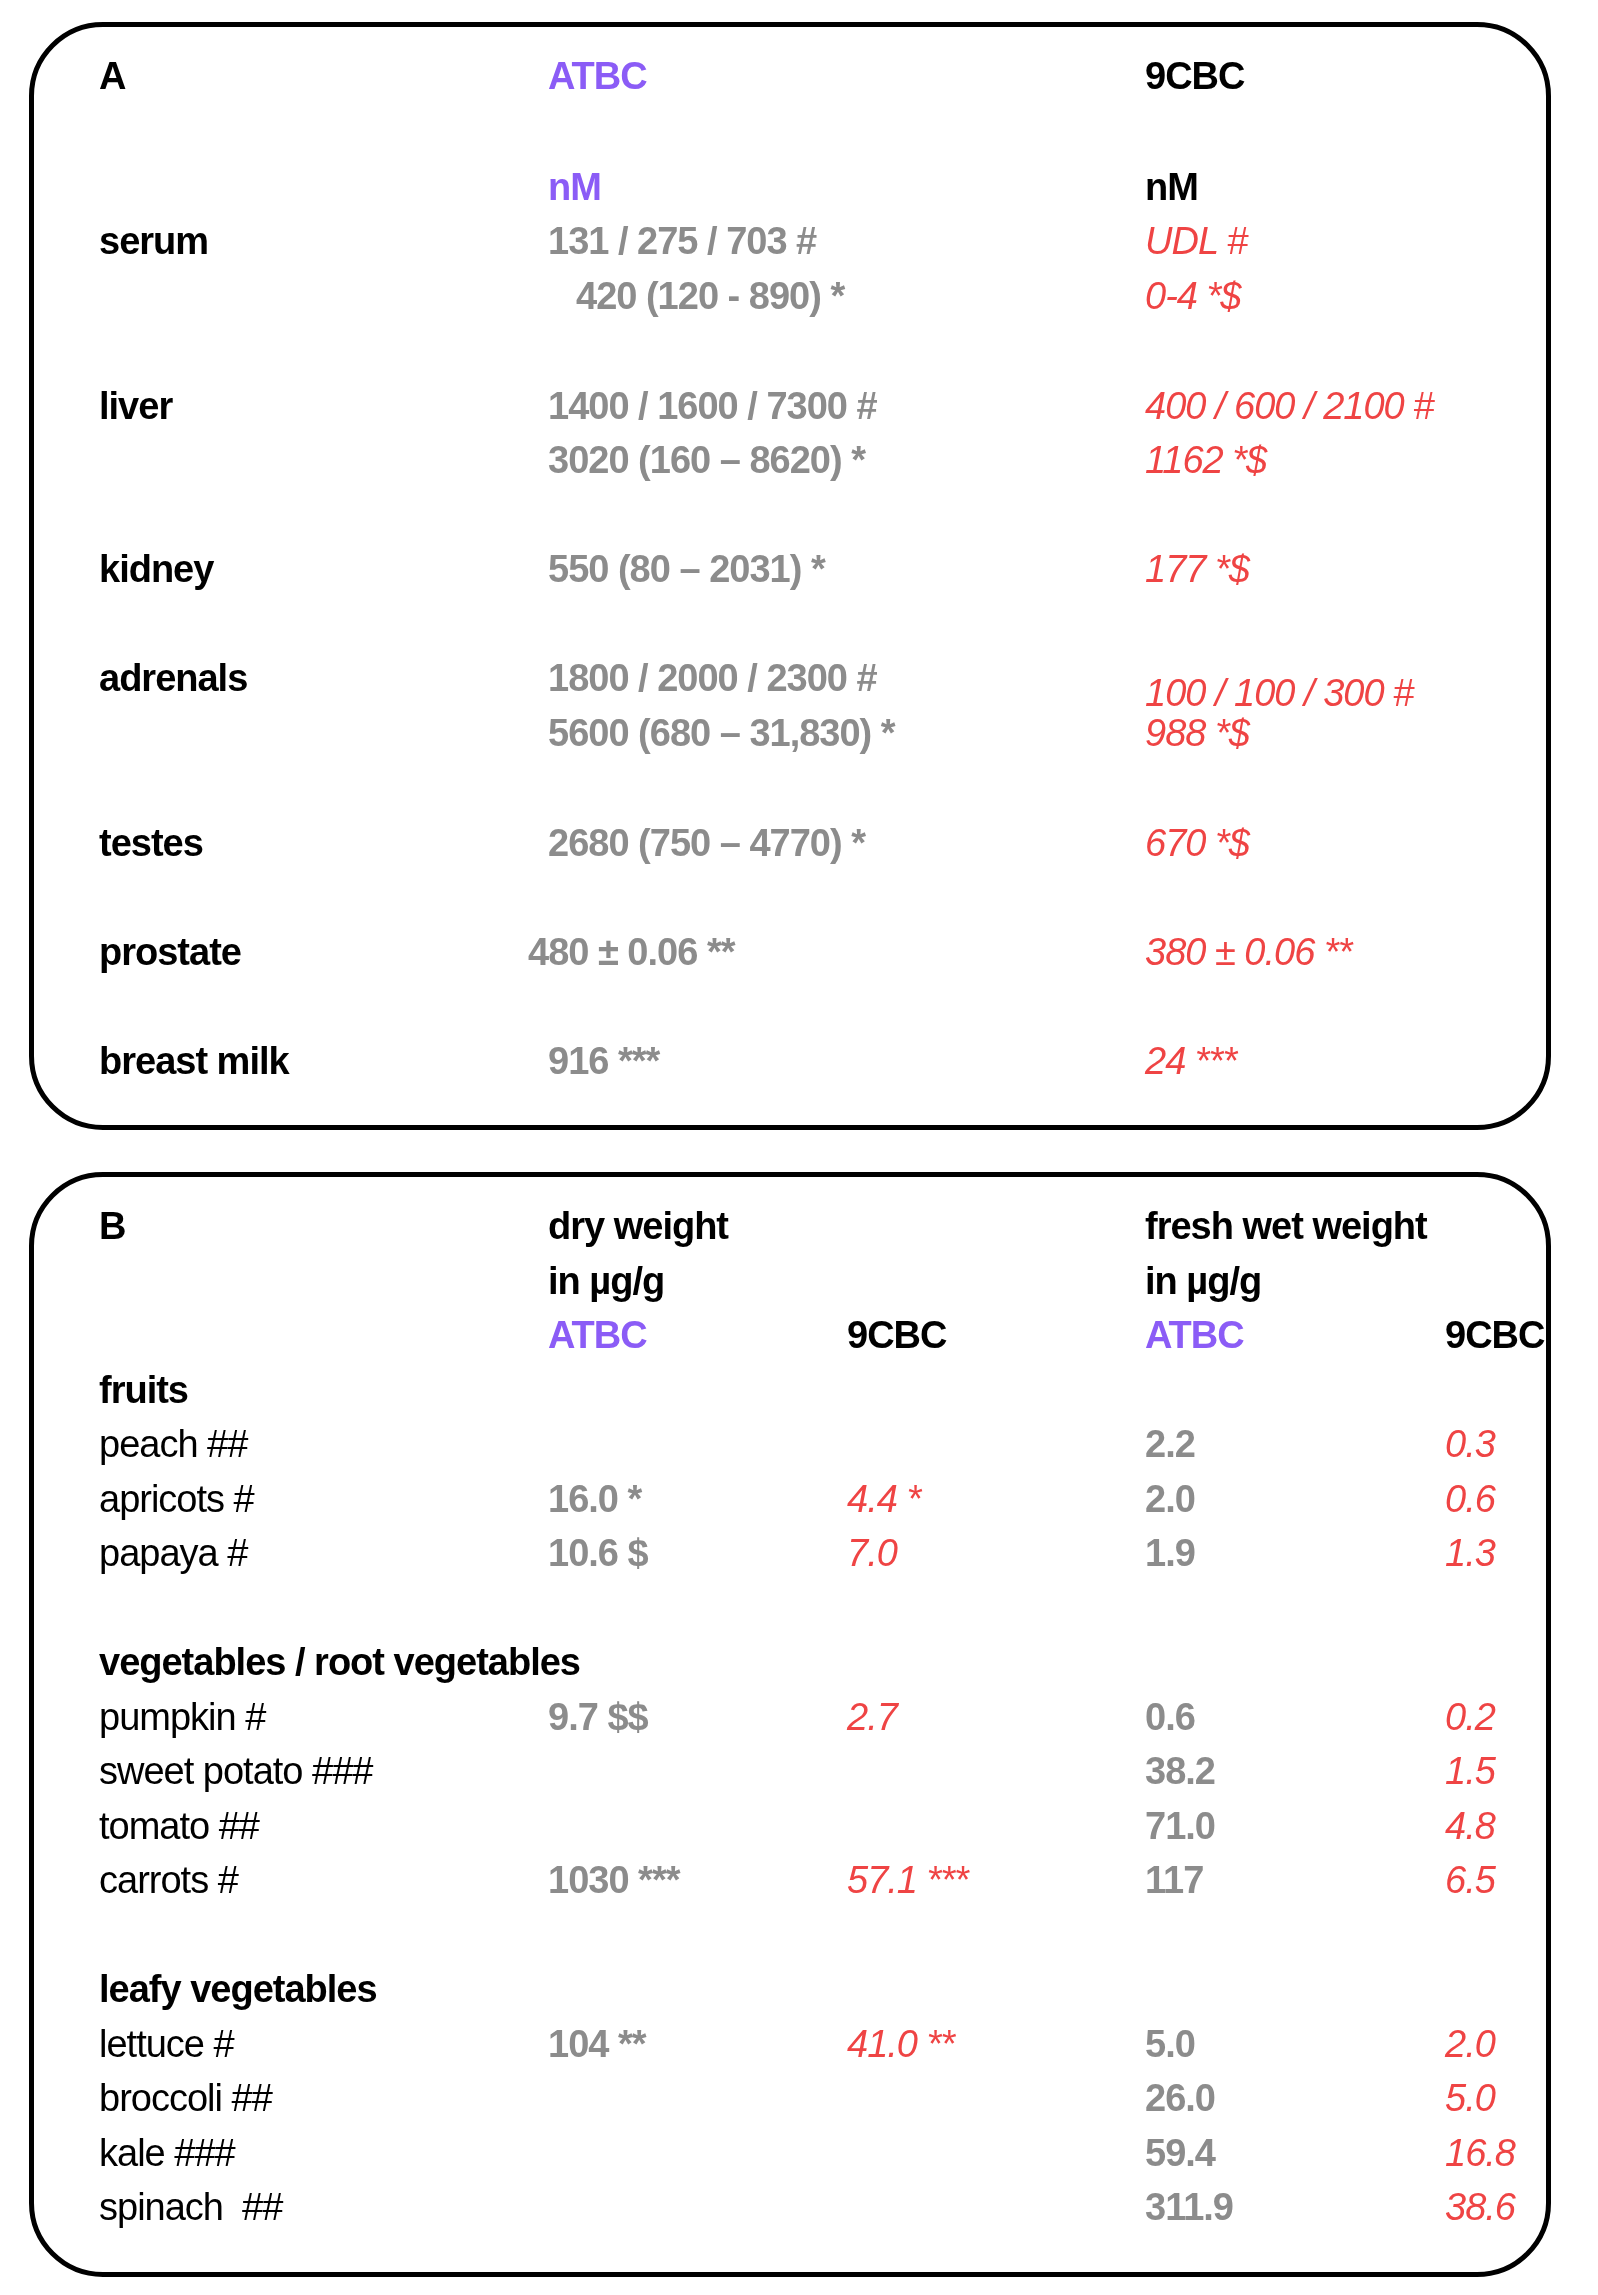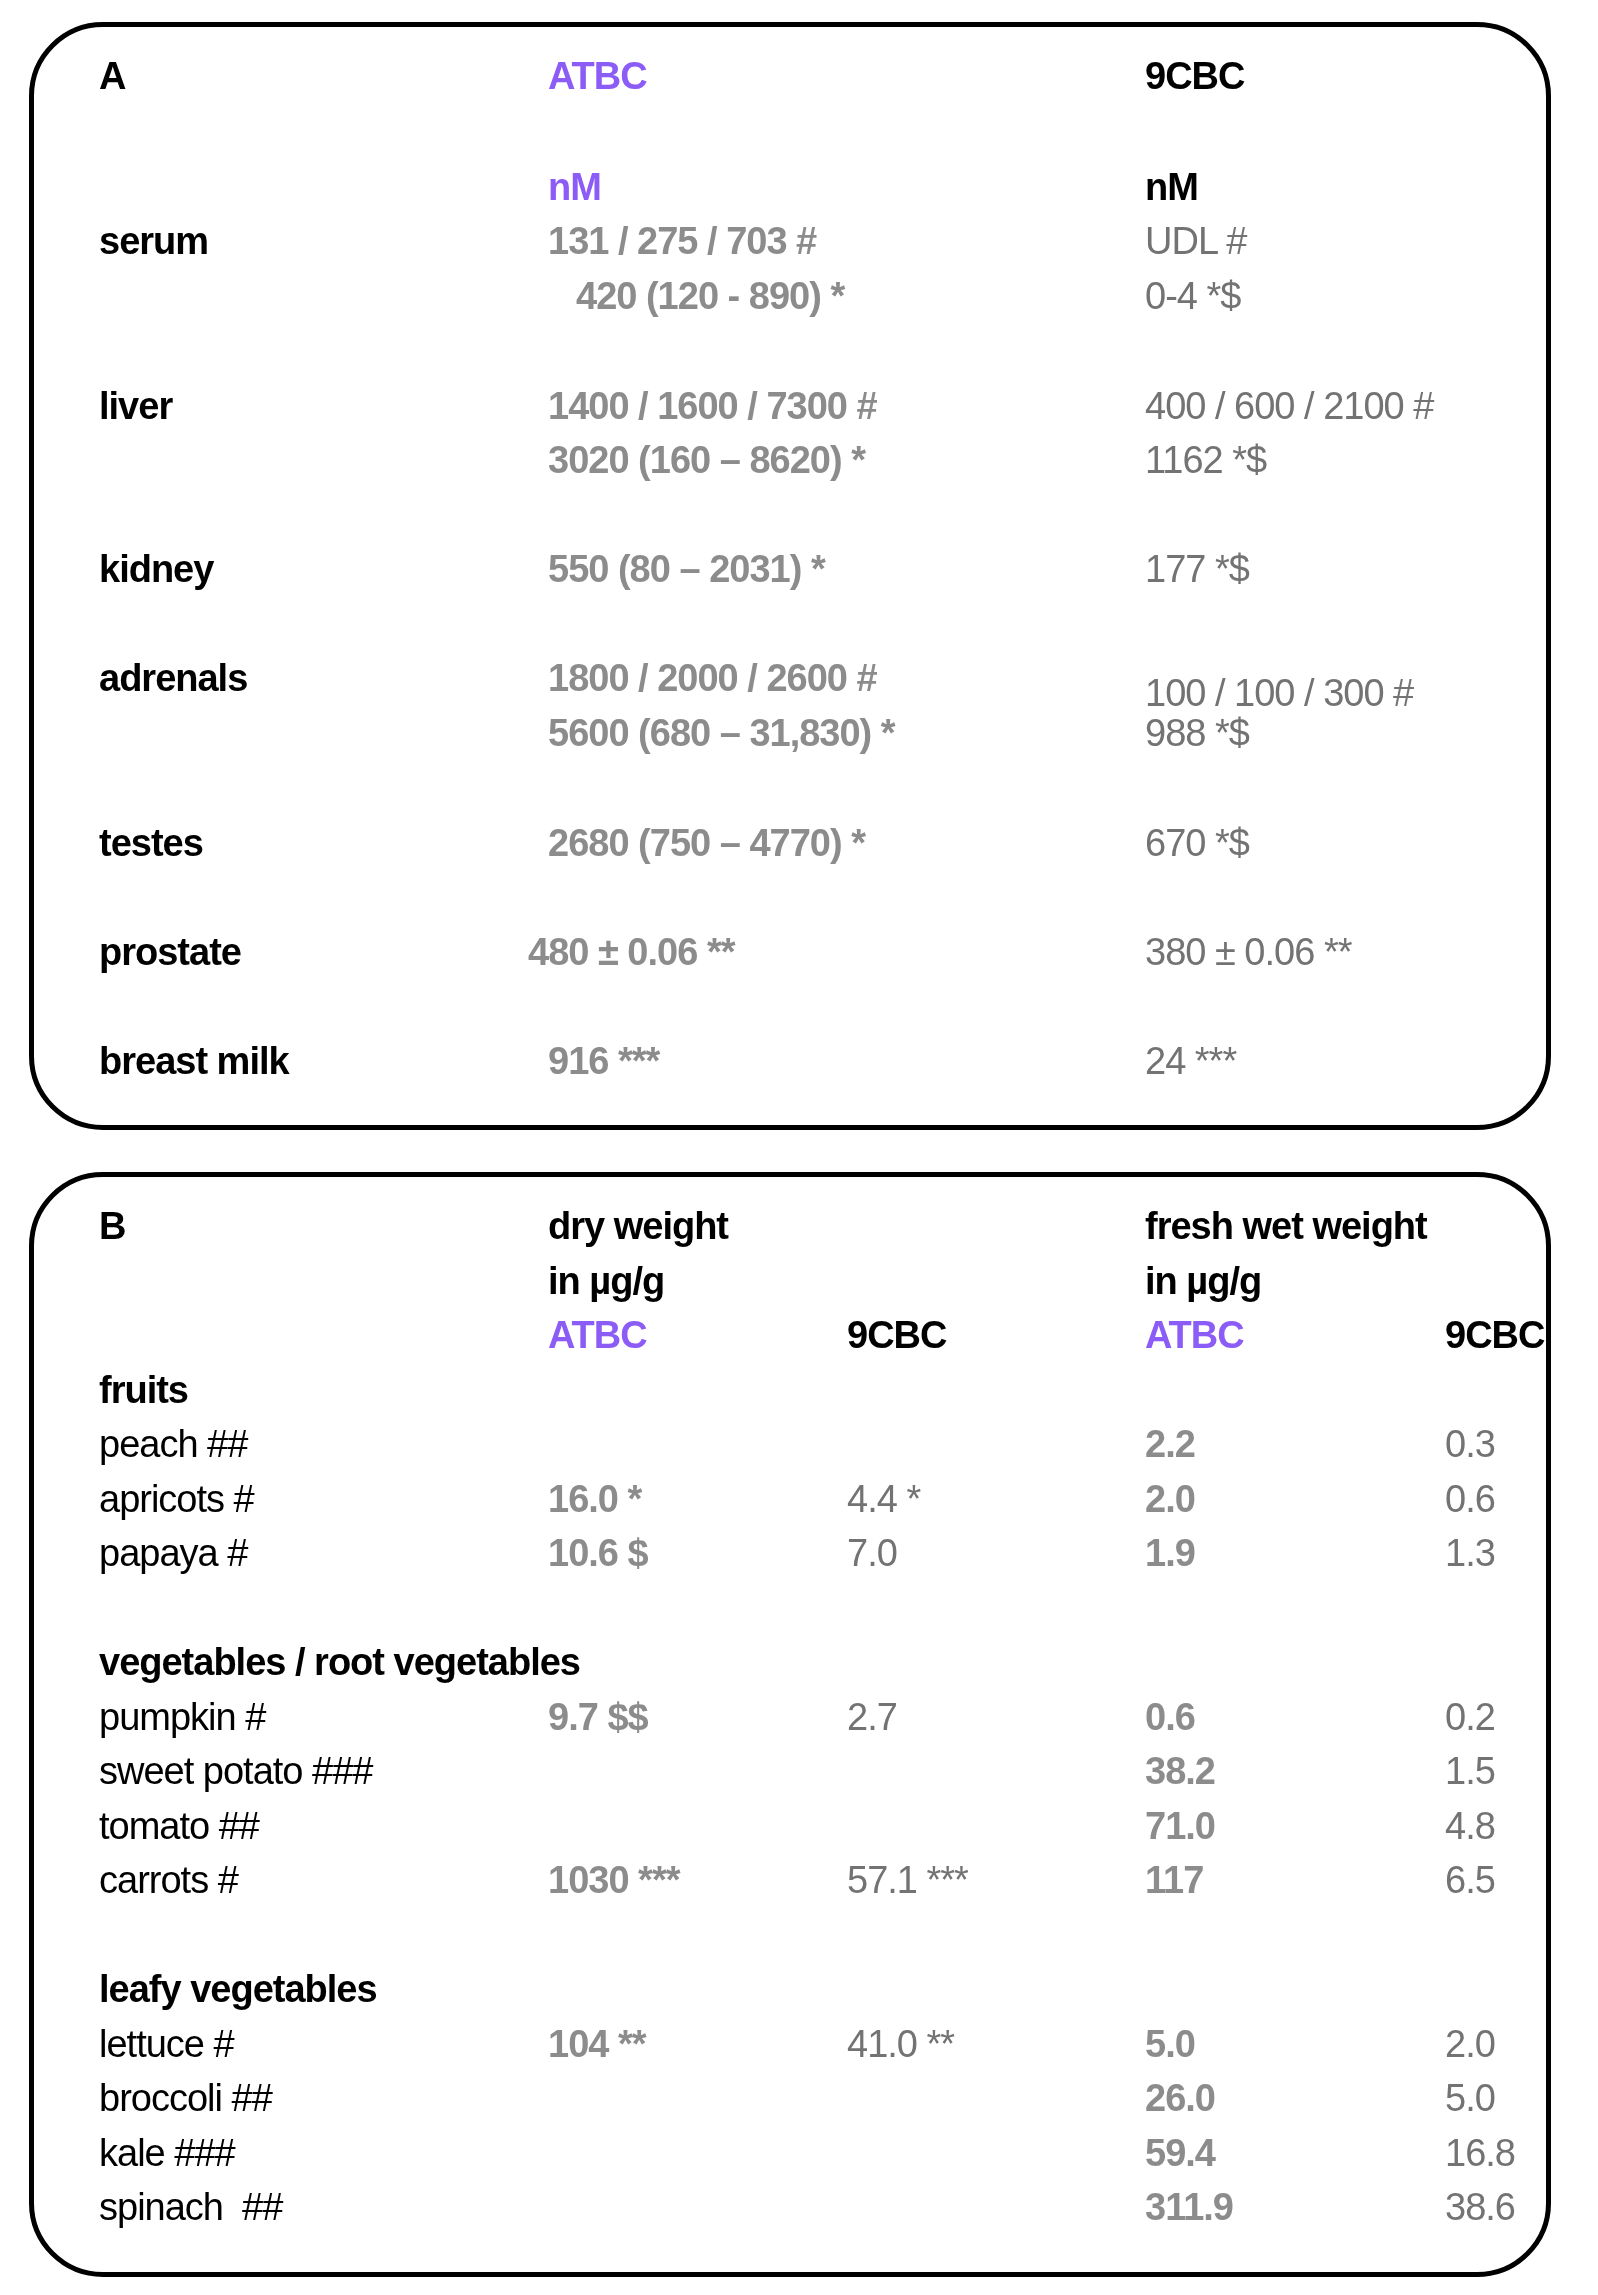--- a/index.html
+++ b/index.html
@@ -11,21 +11,21 @@
   .panel {
     position: absolute; left: 29px; width: 1522px;
     border: 5px solid #000; border-radius: 74px; box-sizing: border-box;
   }
   #panelA { top: 22px; height: 1108px; }
   #panelB { top: 1172px; height: 1105px; }
   .t { position: absolute; font-size: 38px; line-height: 1; white-space: nowrap; letter-spacing: -1px; }
   .b { font-weight: bold; }
   .g { color: #8c8c8c; font-weight: bold; }
   .gh { color: #8b5cf6; }
-  .k { color: #737373; }
+  .k { color: #ef4444; font-style: italic; }
 </style>
 </head>
 <body>
 
 <div id="panelA" class="panel"></div>
 <div id="panelB" class="panel"></div>
 
 <div class="t b" style="left:99px;top:57px">A</div>
 <div class="t b gh" style="left:548px;top:57px">ATBC</div>
 <div class="t b" style="left:1145px;top:57px">9CBC</div>
@@ -42,21 +42,21 @@
 <div class="t g" style="left:548px;top:387px">1400 / 1600 / 7300 #</div>
 <div class="t g" style="left:548px;top:441px">3020 (160 – 8620) *</div>
 <div class="t k" style="left:1145px;top:387px">400 / 600 / 2100 #</div>
 <div class="t k" style="left:1145px;top:441px">1162 *$</div>
 
 <div class="t b" style="left:99px;top:550px">kidney</div>
 <div class="t g" style="left:548px;top:550px">550 (80 – 2031) *</div>
 <div class="t k" style="left:1145px;top:550px">177 *$</div>
 
 <div class="t b" style="left:99px;top:659px">adrenals</div>
-<div class="t g" style="left:548px;top:659px">1800 / 2000 / 2600 #</div>
+<div class="t g" style="left:548px;top:659px">1800 / 2000 / 2300 #</div>
 <div class="t g" style="left:548px;top:714px">5600 (680 – 31,830) *</div>
 <div class="t k" style="left:1145px;top:674px">100 / 100 / 300 #</div>
 <div class="t k" style="left:1145px;top:714px">988 *$</div>
 
 <div class="t b" style="left:99px;top:824px">testes</div>
 <div class="t g" style="left:548px;top:824px">2680 (750 – 4770) *</div>
 <div class="t k" style="left:1145px;top:824px">670 *$</div>
 
 <div class="t b" style="left:99px;top:933px">prostate</div>
 <div class="t g" style="left:528px;top:933px">480 ± 0.06 **</div>

